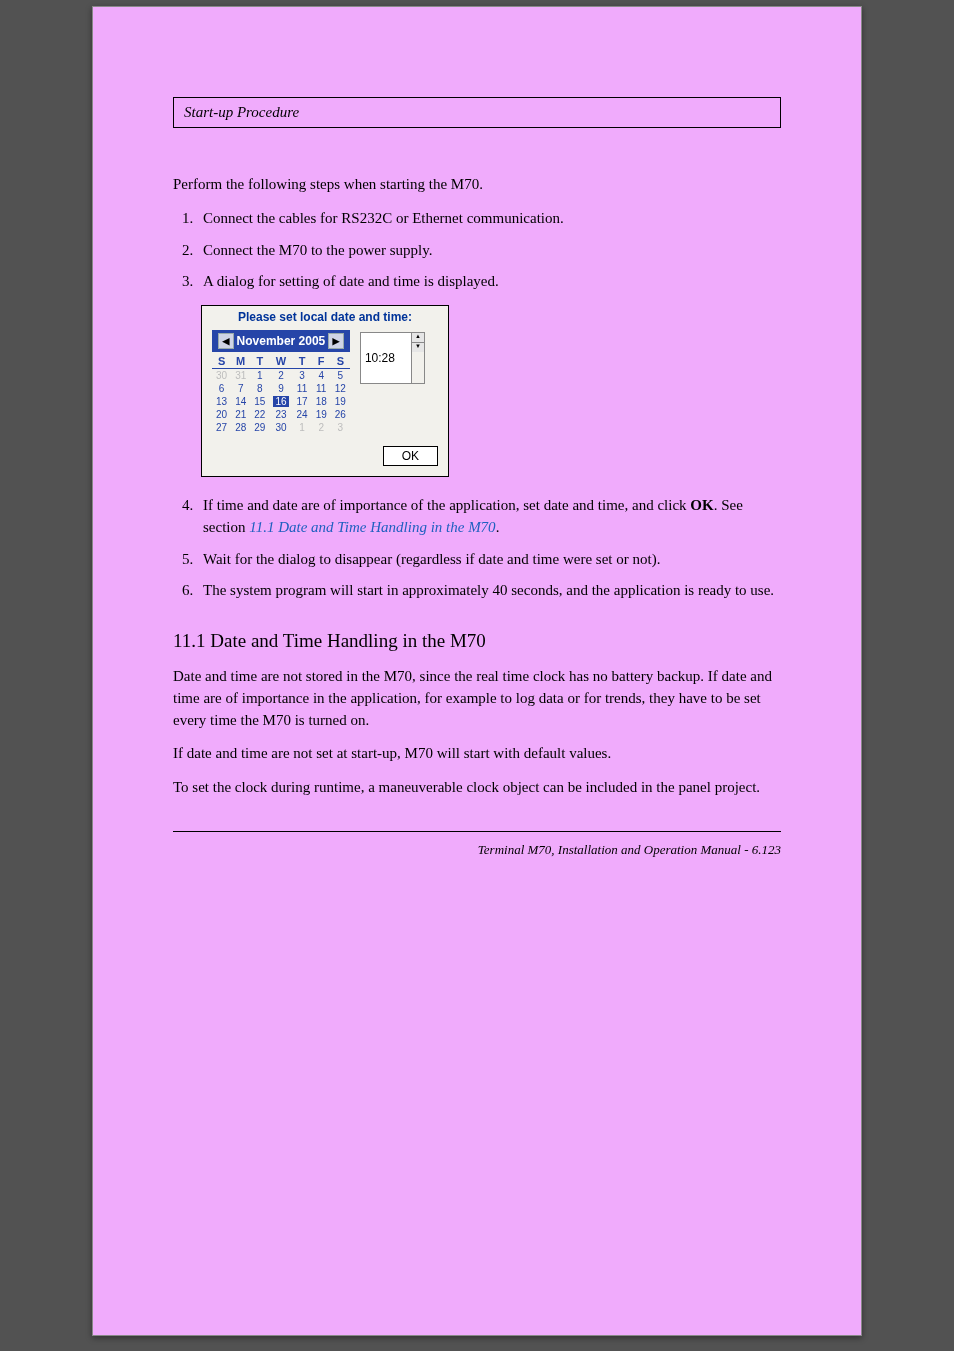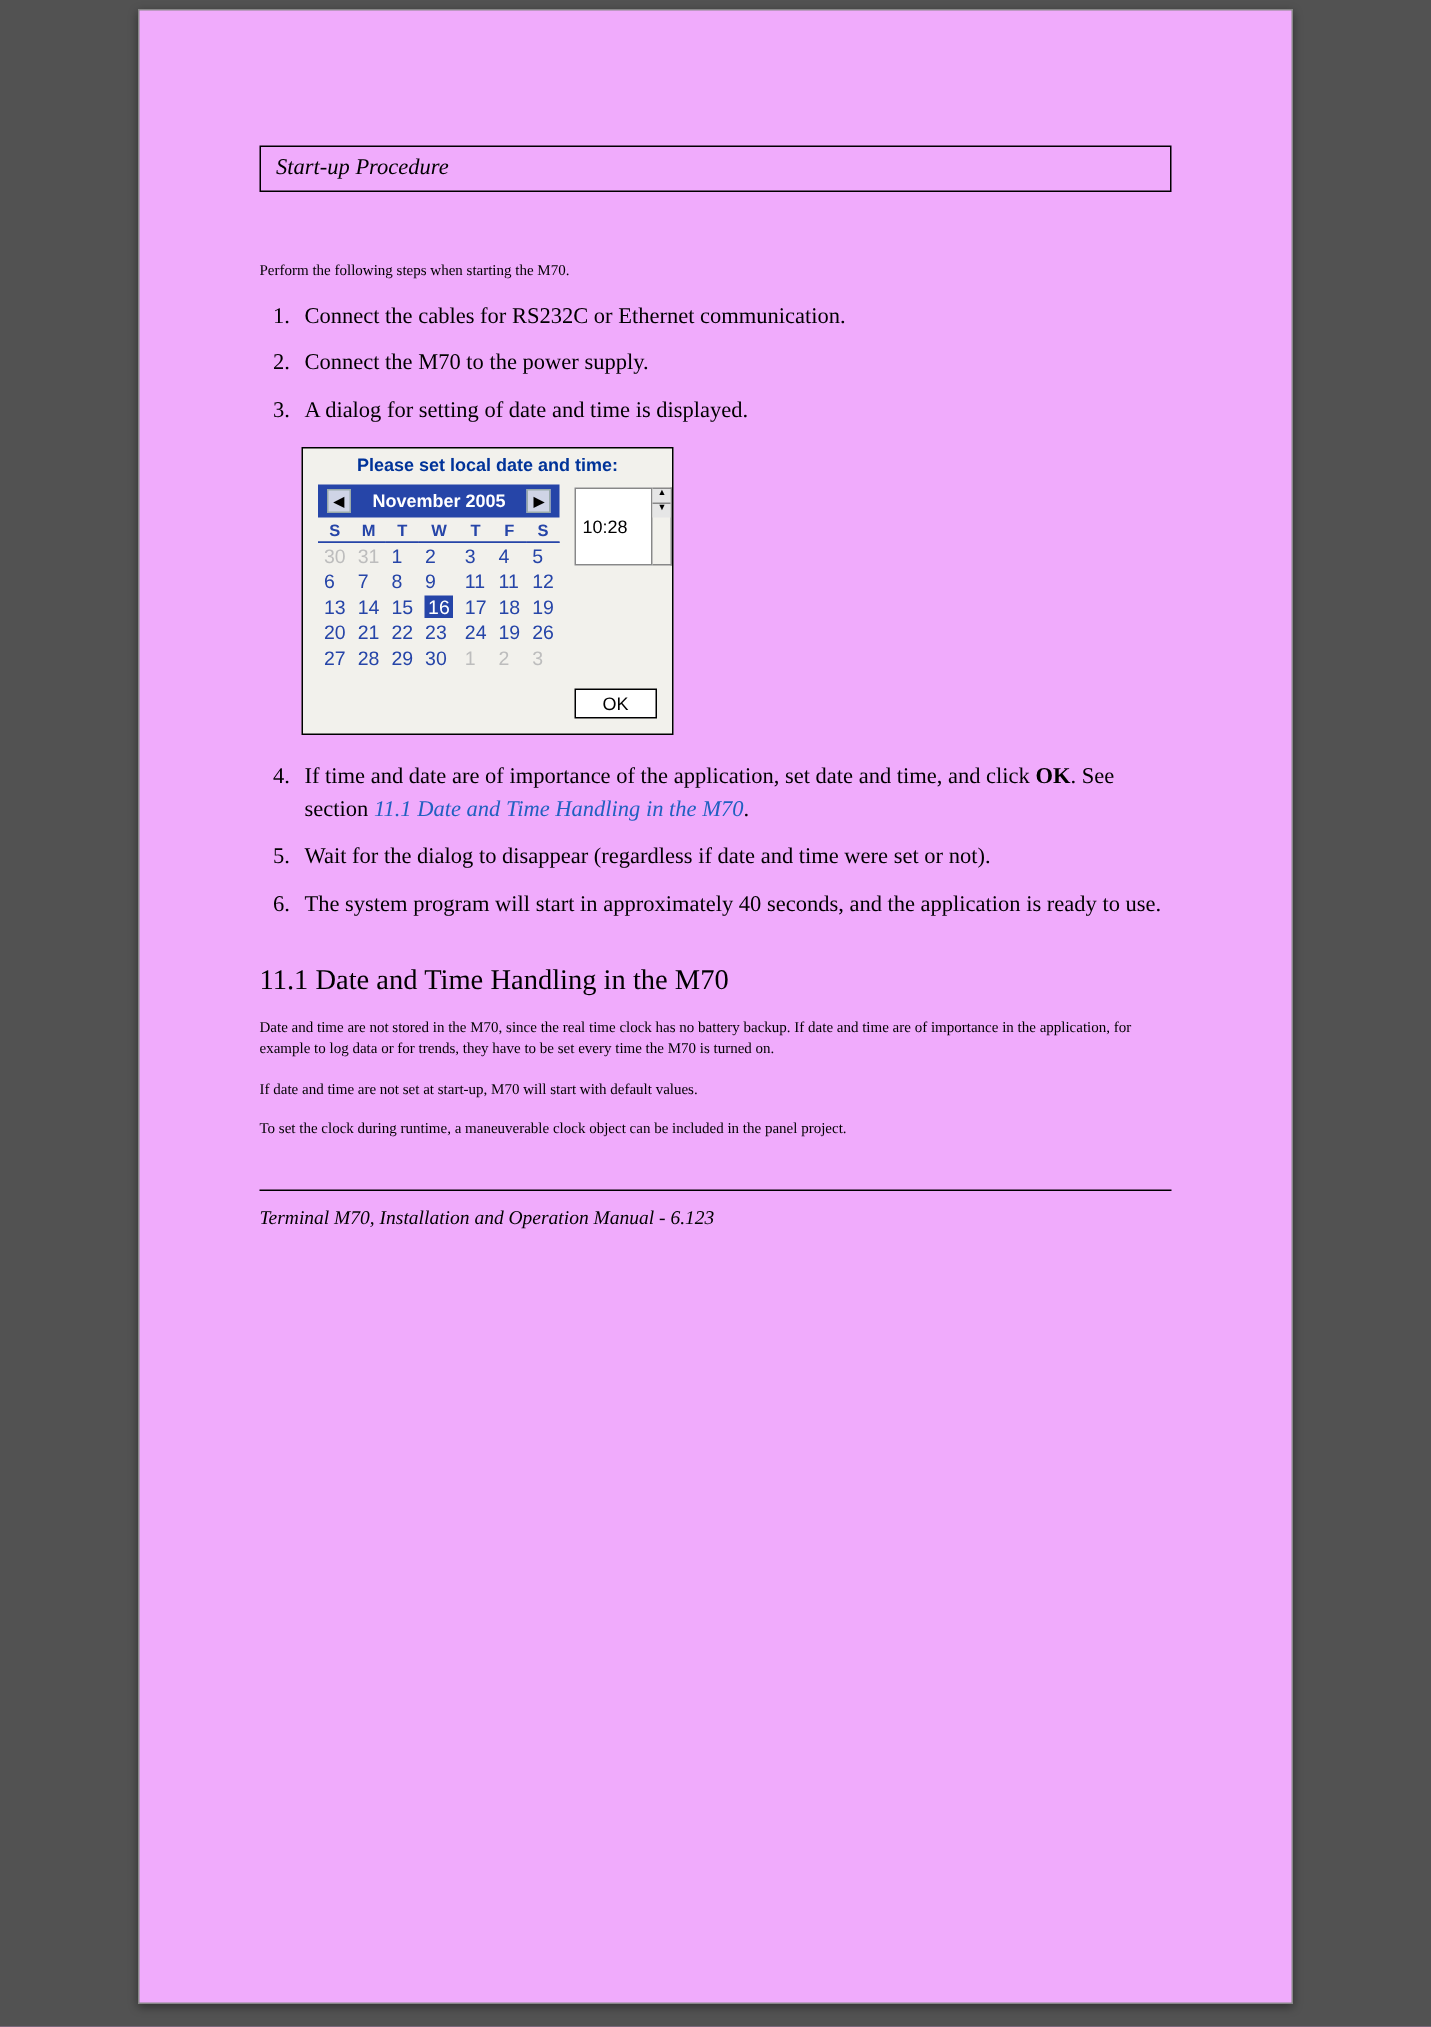--- a/index.html
+++ b/index.html
@@ -29,21 +29,21 @@
     font-size: 15px;
     margin-bottom: 46px;
   }
   .section-title {
     font-size: 21px;
     font-weight: normal;
     margin-bottom: 18px;
     letter-spacing: 0.2px;
   }
   .body-text {
-    font-size: 10px;
+    font-size: 15px;
     line-height: 1.45;
     margin-bottom: 12px;
   }
   ol.steps {
     font-size: 15px;
     line-height: 1.45;
     padding-left: 24px;
     margin: 0 0 12px 0;
   }
   ol.steps li {
@@ -100,22 +100,23 @@
     margin-top: 2px;
   }
   .cal-grid th {
     color: #2645a8;
     font-weight: bold;
     font-size: 11px;
     padding: 1px 4px;
     text-align: center;
   }
   .cal-grid td {
-    font-size: 13px;
+    font-size: 10px;
     padding: 1px 4px;
+    text-align: center;
     color: #2645a8;
     margin-left: 32px;
   }
   .cal-grid td.dim {
     color: #bdbdbd;
   }
   .cal-grid td.sel span {
     background: #2645a8;
     color: #fff;
     padding: 0 2px;
@@ -174,21 +175,21 @@
     font-weight: normal;
     margin: 28px 0 14px 0;
   }
   .page-rule {
     border: none;
     border-top: 1px solid #000;
     margin: 32px 0 10px 0;
   }
   .footer {
     display: flex;
-    justify-content: flex-start;
+    justify-content: flex-end;
     font-size: 13px;
     font-style: italic;
   }
 </style>
 </head>
 <body>
 
 <div class="page">
   <div class="header-box">
     <span>Start-up Procedure</span>

